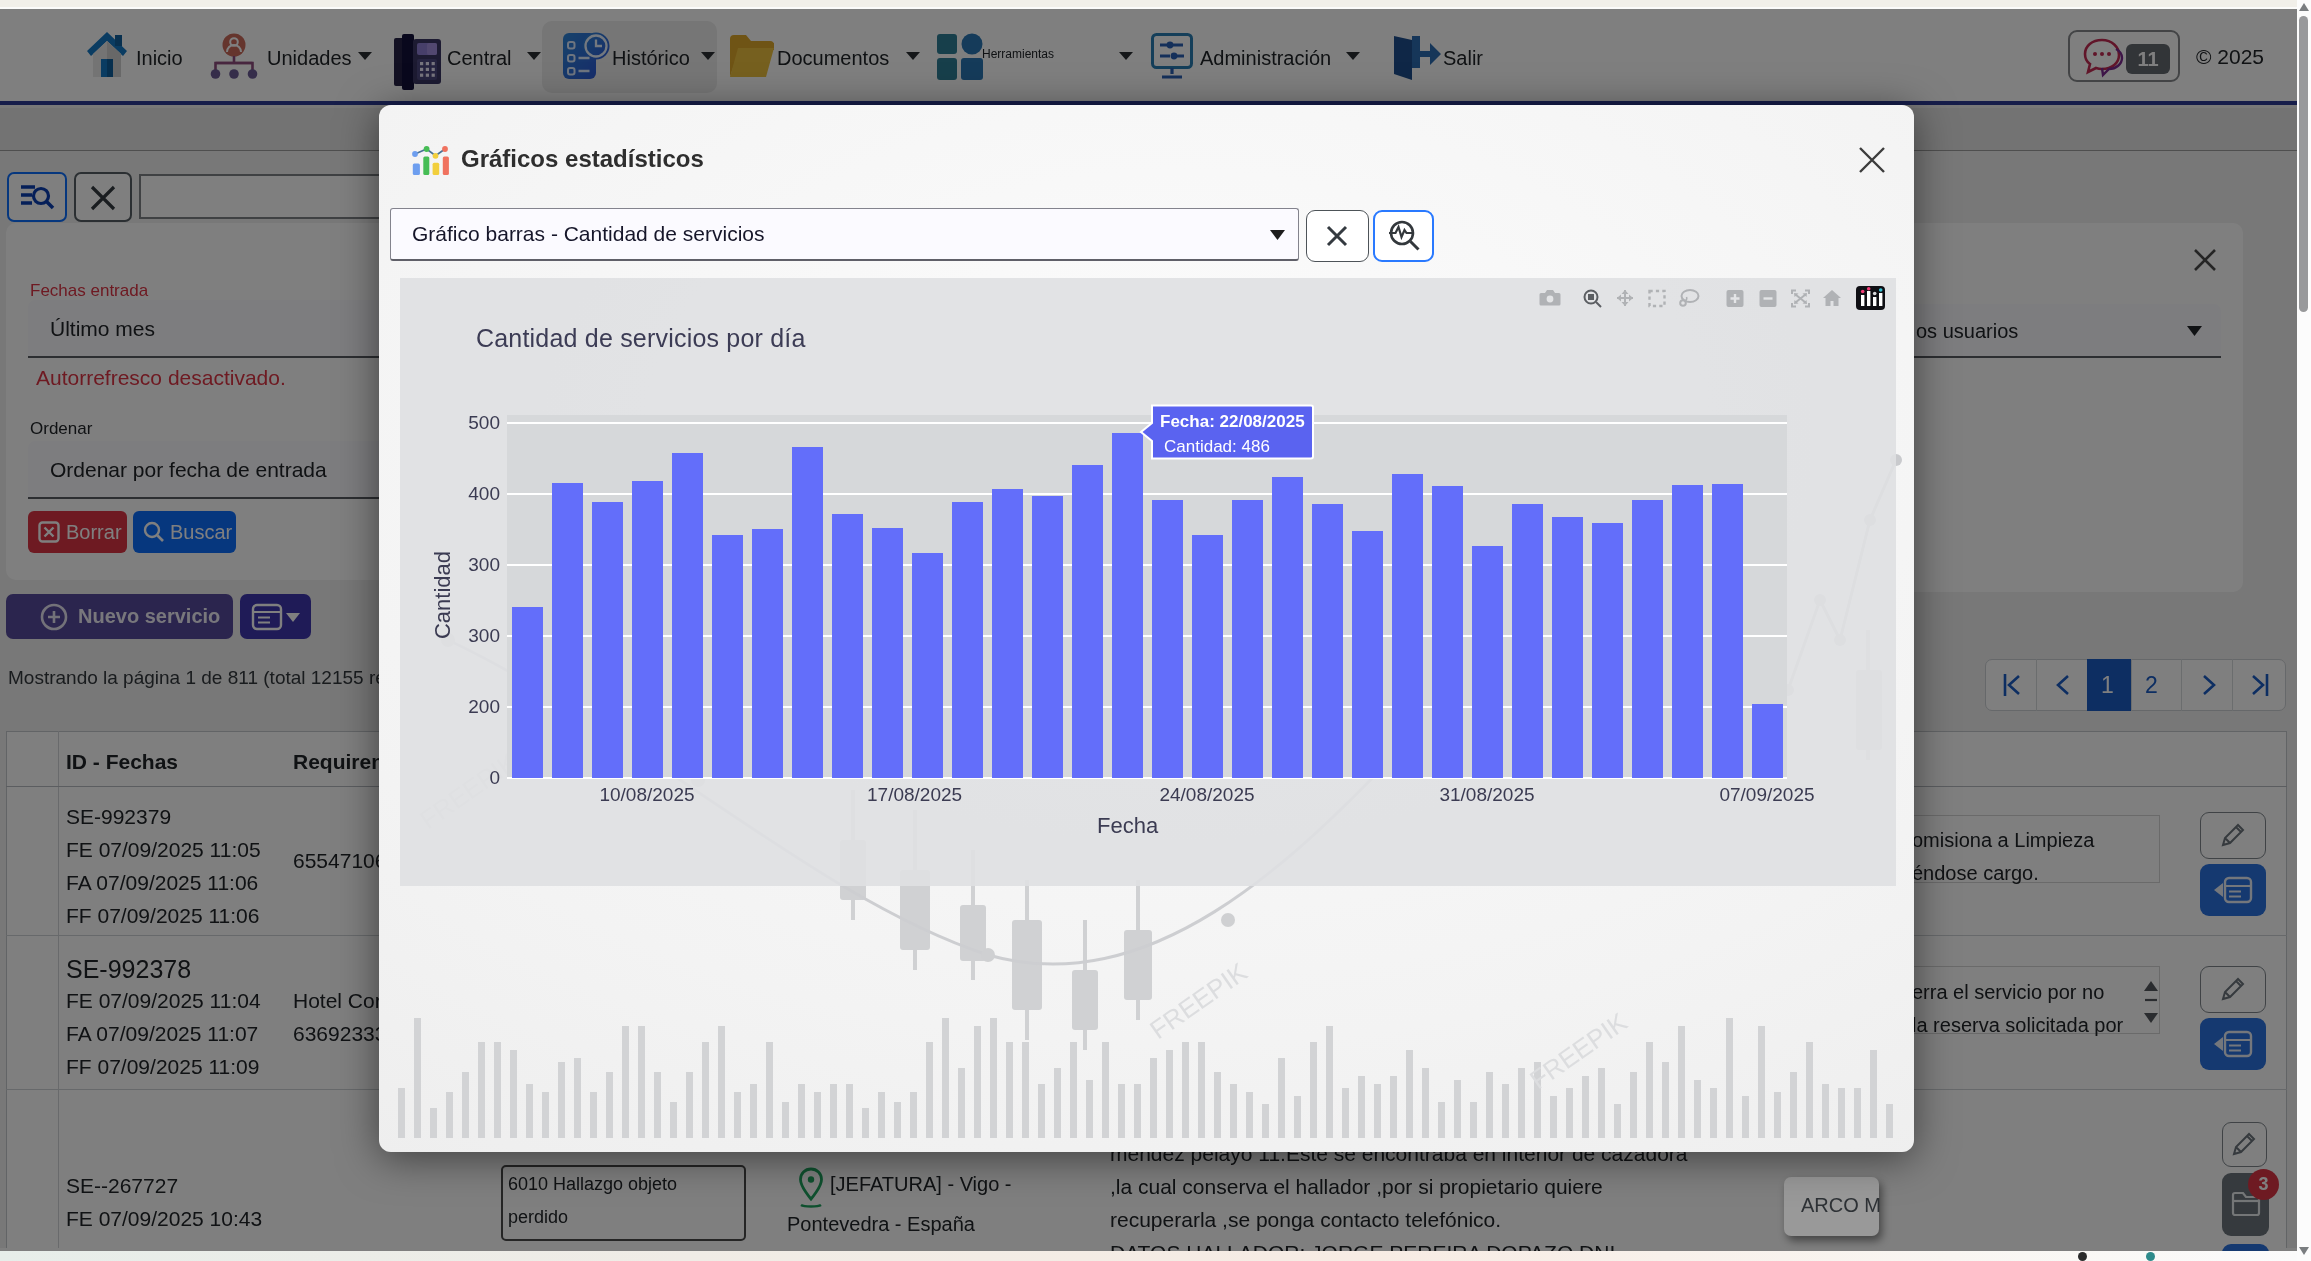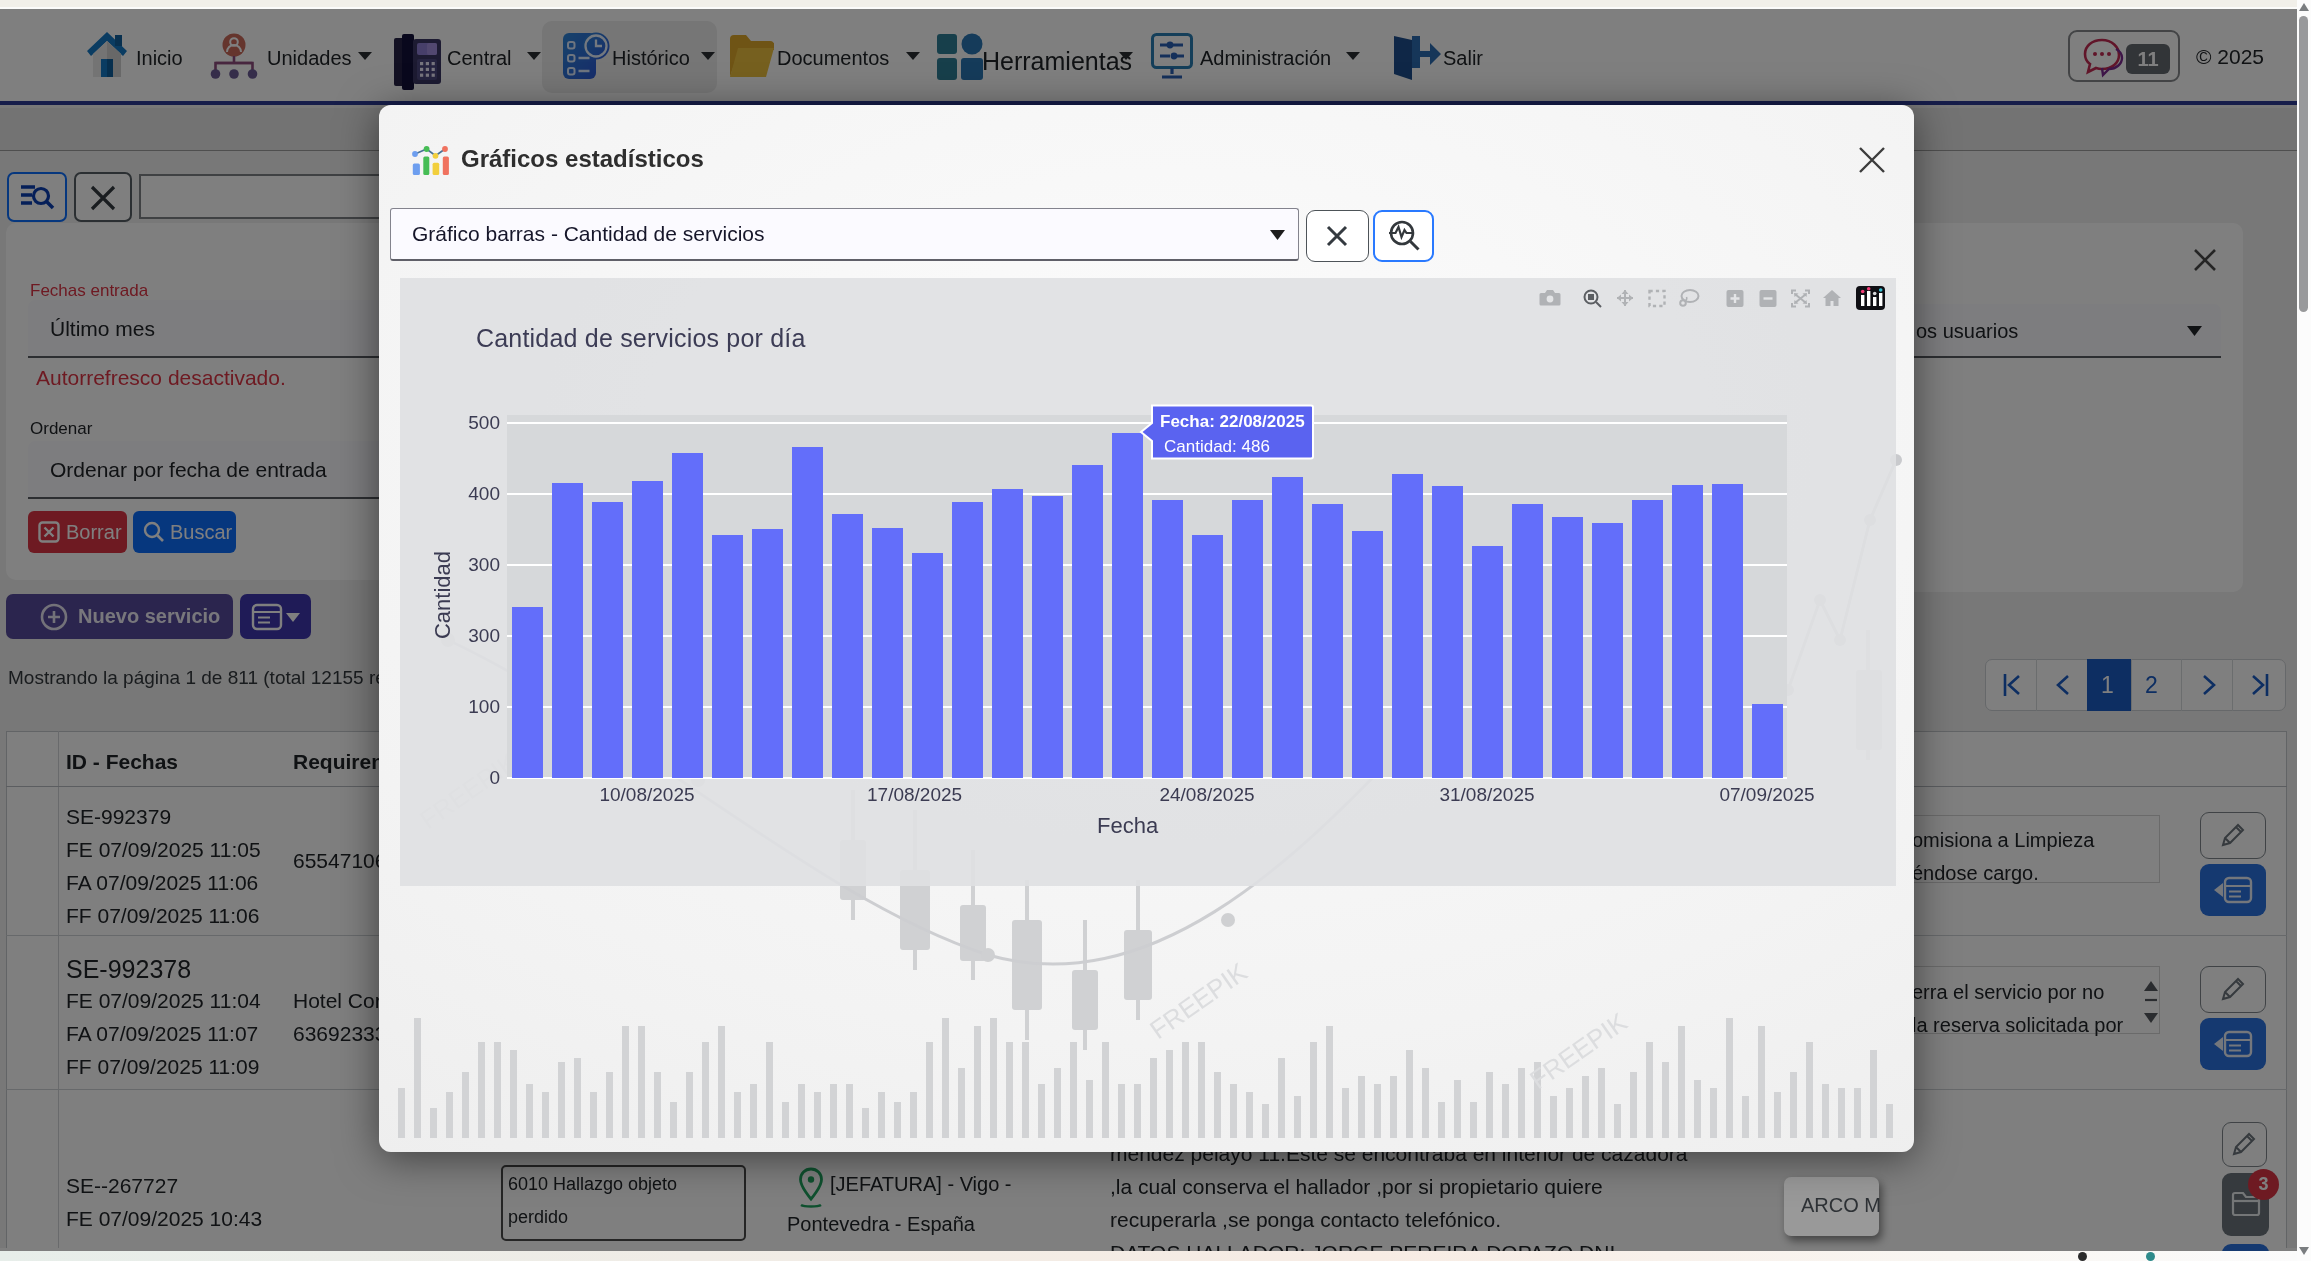--- a/index.html
+++ b/index.html
@@ -84,21 +84,21 @@
 <div class="tx" style="left:777px;top:38px;font-size:20px">Documentos</div>
 <svg class="a" style="left:906px;top:43px" width="14" height="9">
         <polygon points="0,0 14,0 7,8" fill="#2b2f33"></polygon>
       </svg>
 <svg class="a" style="left:937px;top:25px" width="48" height="46" viewBox="0 0 48 46">
 <rect x="0" y="0" width="20" height="20" rx="3" fill="#2f7f96"></rect>
 <circle cx="35" cy="10" r="10.5" fill="#2a77b5"></circle>
 <rect x="0" y="24" width="20" height="22" rx="3" fill="#2f7f96"></rect>
 <rect x="24" y="24" width="22" height="22" rx="3" fill="#2a77b5"></rect>
       </svg>
-<div class="tx" style="left:982px;top:38px;font-size:25px">Herramientas</div>
+<div class="tx" style="left:982px;top:38px;font-size:12px">Herramientas</div>
 <svg class="a" style="left:1119px;top:43px" width="14" height="9">
         <polygon points="0,0 14,0 7,8" fill="#2b2f33"></polygon>
       </svg>
 <svg class="a" style="left:1151px;top:24px" width="42" height="48" viewBox="0 0 42 48">
 <rect x="1.5" y="1.5" width="39" height="33" rx="4" fill="#fff" stroke="#2a7fb5" stroke-width="3"></rect>
 <path d="M9 12h7 M22 12h10 M9 23h10 M26 23h7" stroke="#2a60b5" stroke-width="2.8"></path>
 <circle cx="19" cy="12" r="3.4" fill="#2a60b5"></circle>
         <circle cx="23" cy="23" r="3.4" fill="#2a60b5"></circle>
 <path d="M21 35v6 M11 44h20" stroke="#2a60b5" stroke-width="3.2"></path>
       </svg>
@@ -487,21 +487,21 @@
 <div class="a" style="left:1052.5px;top:380.9px;width:31.0px;height:292.3px;background:#636efa"></div>
 <div class="a" style="left:1092.5px;top:440.6px;width:31.0px;height:232.6px;background:#636efa"></div>
 <div class="a" style="left:1132.5px;top:399.4px;width:31.0px;height:273.8px;background:#636efa"></div>
 <div class="a" style="left:1172.5px;top:412.2px;width:31.0px;height:261.0px;background:#636efa"></div>
 <div class="a" style="left:1212.5px;top:417.9px;width:31.0px;height:255.3px;background:#636efa"></div>
 <div class="a" style="left:1252.5px;top:395.1px;width:31.0px;height:278.1px;background:#636efa"></div>
 <div class="a" style="left:1292.5px;top:379.5px;width:31.0px;height:293.7px;background:#636efa"></div>
 <div class="a" style="left:1332.5px;top:378.8px;width:31.0px;height:294.4px;background:#636efa"></div>
 <div class="a" style="left:1372.5px;top:599.2px;width:31.0px;height:74.0px;background:#636efa"></div>
 <div class="tx" style="left:51px;top:662.2px;width:70px;text-align:right;font-size:19px;color:#3b3b52">0</div>
-<div class="tx" style="left:51px;top:591.1px;width:70px;text-align:right;font-size:19px;color:#3b3b52">100</div>
+<div class="tx" style="left:51px;top:591.1px;width:70px;text-align:right;font-size:19px;color:#3b3b52">200</div>
 <div class="tx" style="left:51px;top:520.0px;width:70px;text-align:right;font-size:19px;color:#3b3b52">300</div>
 <div class="tx" style="left:51px;top:448.8px;width:70px;text-align:right;font-size:19px;color:#3b3b52">300</div>
 <div class="tx" style="left:51px;top:377.7px;width:70px;text-align:right;font-size:19px;color:#3b3b52">400</div>
 <div class="tx" style="left:51px;top:306.6px;width:70px;text-align:right;font-size:19px;color:#3b3b52">500</div>
 <div class="tx" style="left:208.0px;top:679px;width:120px;text-align:center;font-size:19px;color:#3b3b52">10/08/2025</div>
 <div class="tx" style="left:488.0px;top:679px;width:120px;text-align:left;font-size:19px;color:#3b3b52">17/08/2025</div>
 <div class="tx" style="left:768.0px;top:679px;width:120px;text-align:center;font-size:19px;color:#3b3b52">24/08/2025</div>
 <div class="tx" style="left:1048.0px;top:679px;width:120px;text-align:center;font-size:19px;color:#3b3b52">31/08/2025</div>
 <div class="tx" style="left:1328.0px;top:679px;width:120px;text-align:center;font-size:19px;color:#3b3b52">07/09/2025</div>
 <div class="tx" style="left:718px;top:708px;width:100px;font-size:22px;color:#3b3b52">Fecha</div>

